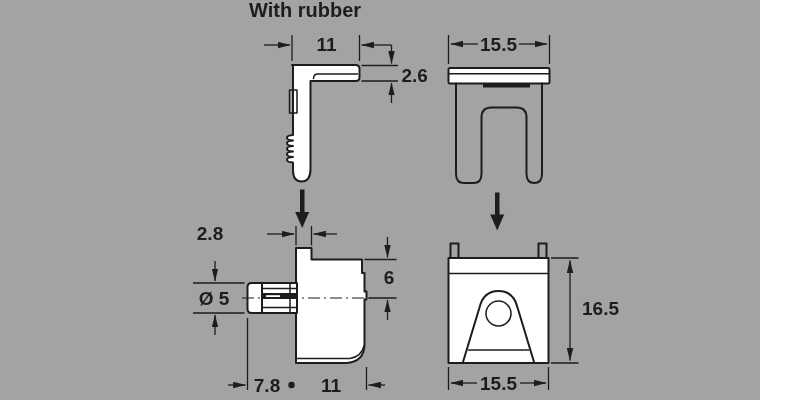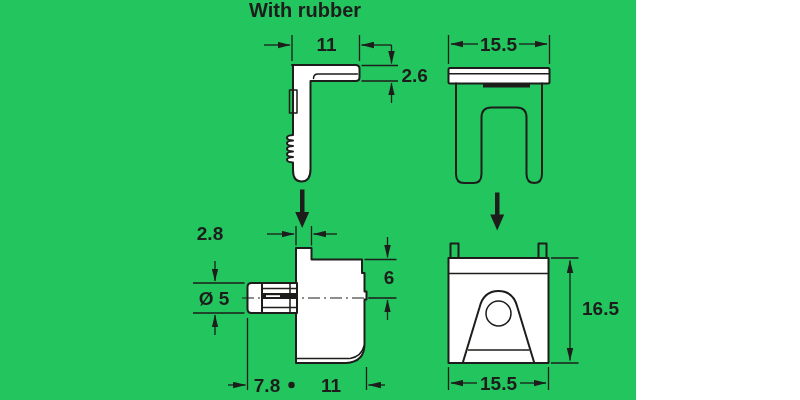--- a/index.html
+++ b/index.html
@@ -1,16 +1,16 @@
 <!DOCTYPE html>
 <html><head>
 <meta charset="utf-8">
 <style>
   html,body{margin:0;padding:0;background:#ffffff;}
-  .stage{position:relative;width:636px;height:400px;background:#22c55e;overflow:hidden;}
+  .stage{position:relative;width:760px;height:400px;background:#a3a3a3;overflow:hidden;}
   svg{display:block;}
   .part{fill:#ffffff;stroke:#1d1d1b;stroke-width:2;stroke-linejoin:round;stroke-linecap:round;}
   .partline{fill:none;stroke:#1d1d1b;stroke-width:2;stroke-linejoin:round;stroke-linecap:round;}
   .detail{fill:none;stroke:#1d1d1b;stroke-width:1.5;stroke-linejoin:round;stroke-linecap:round;}
   .dim{fill:none;stroke:#1d1d1b;stroke-width:1.3;}
   .center{fill:none;stroke:#1d1d1b;stroke-width:1.1;stroke-dasharray:12 4 2 4;}
   .ink{fill:#1d1d1b;stroke:none;}
   text{font-family:"Liberation Sans","DejaVu Sans",sans-serif;font-weight:bold;font-size:19px;fill:#1d1d1b;}
   .title-text{font-size:20px;}
 </style>

